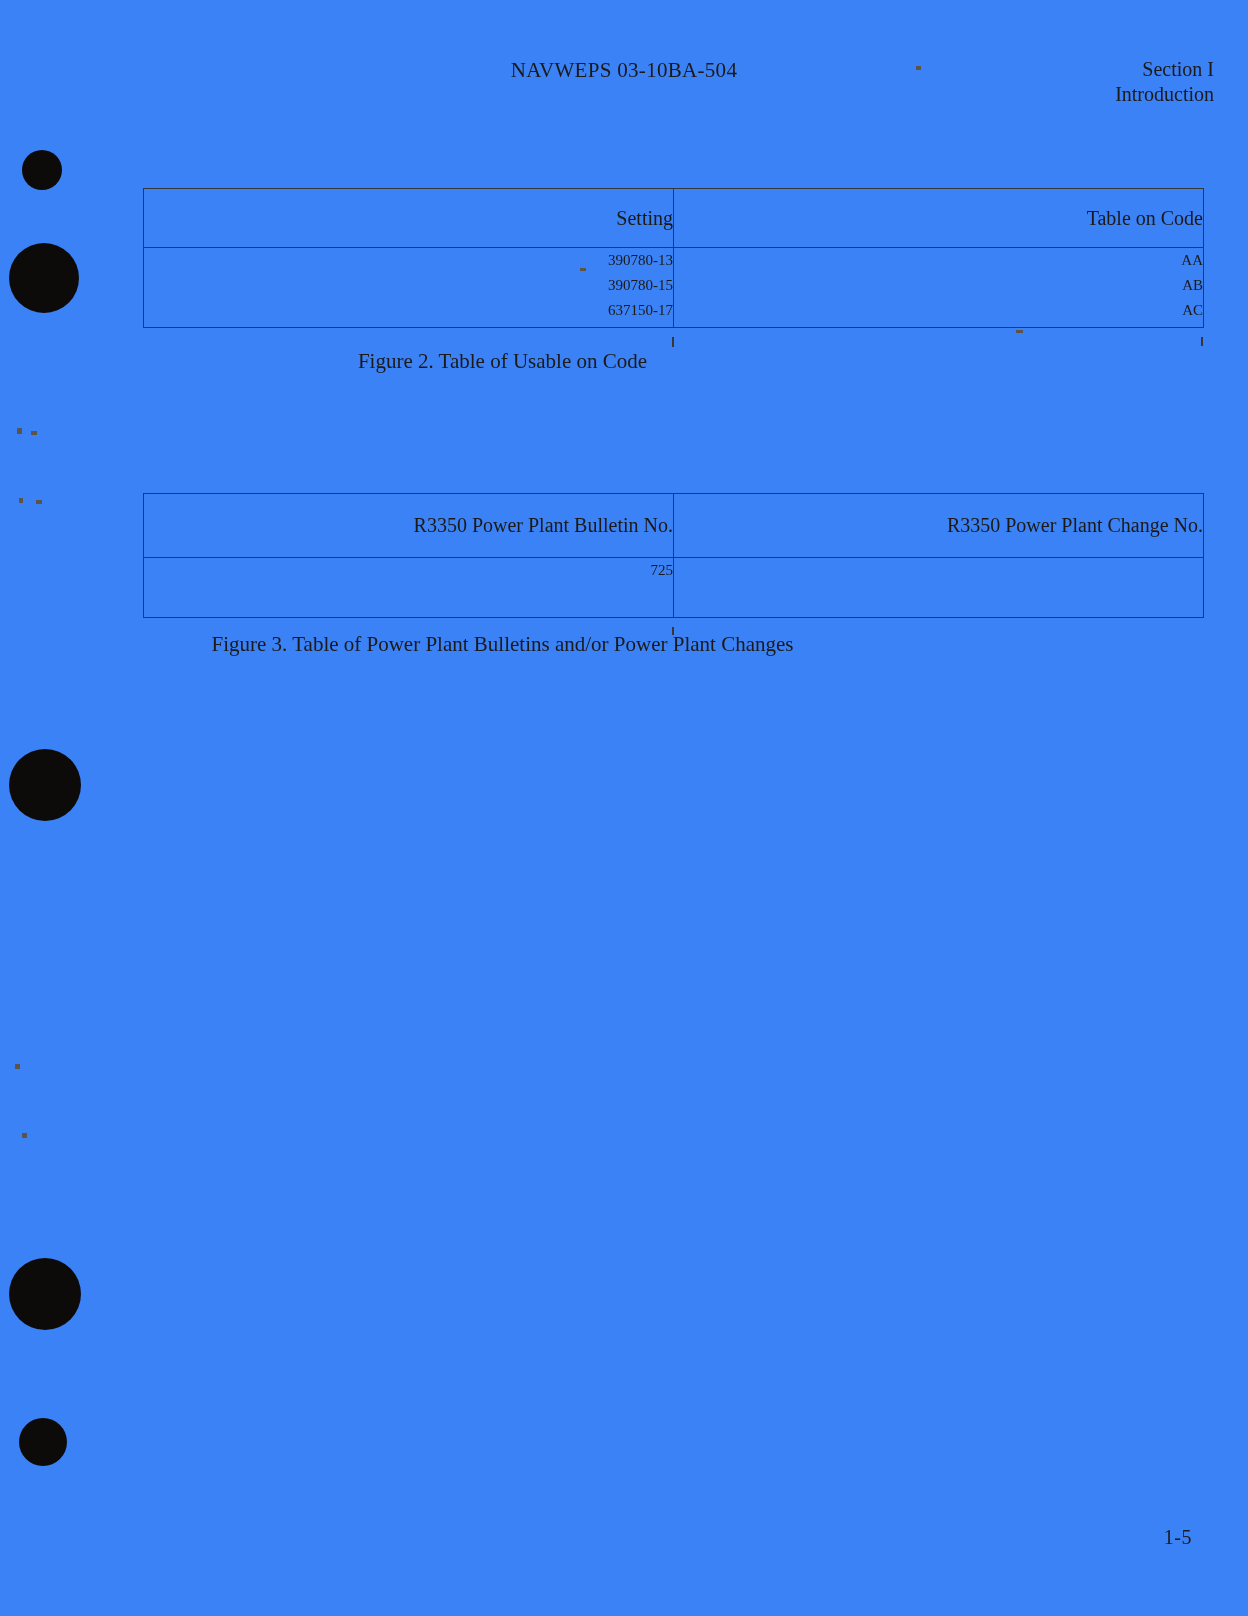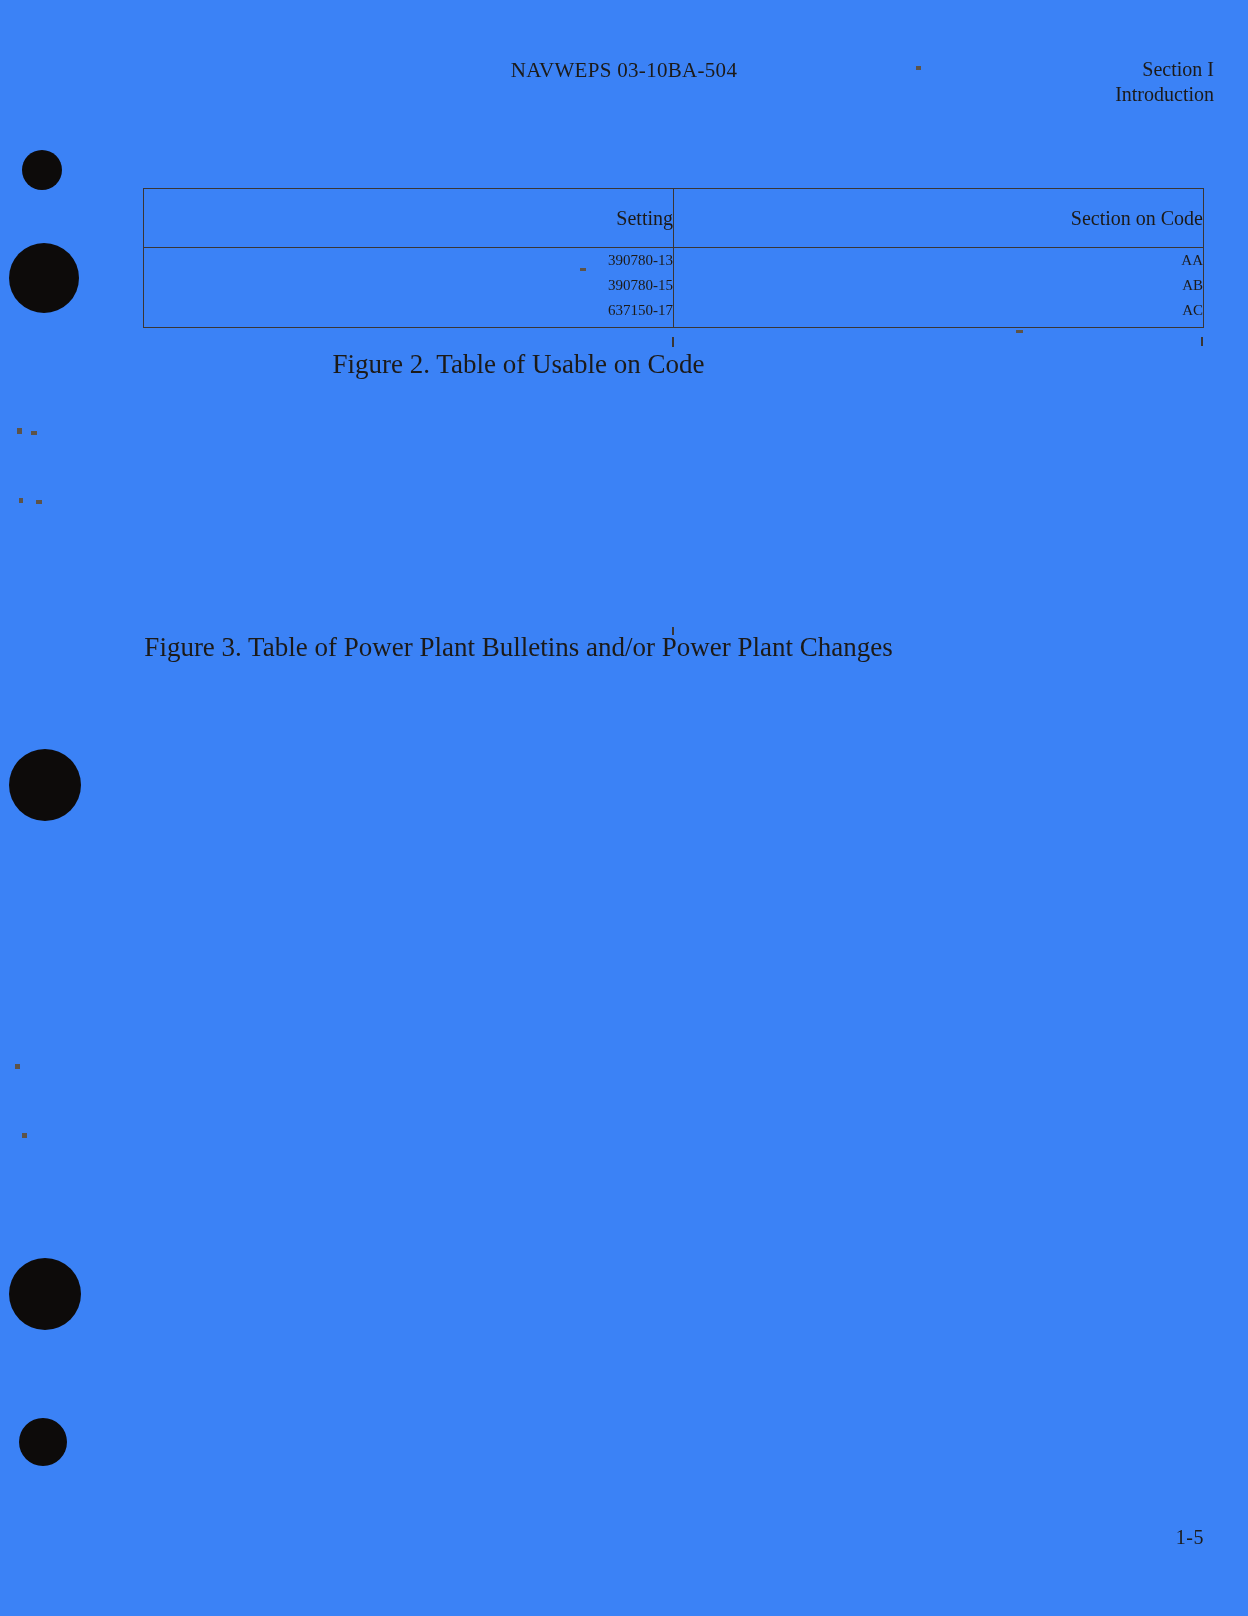--- a/index.html
+++ b/index.html
@@ -107,32 +107,32 @@
   .rule-overshoot {
     position: absolute;
     width: 1.6px;
     background: #3a3634;
   }
 
   
   .caption {
     position: absolute;
     width: 1005px;
-    left: 16px;
+    left: 0;
     text-align: center;
-    font-size: 27px;
+    font-size: 21px;
     white-space: nowrap;
   }
   #caption-figure-2 { top: 349px; }
   #caption-figure-3 { top: 632px; }
 
   
   .folio {
     position: absolute;
-    right: 44px;
+    right: 56px;
     top: 1526px;
     font-size: 20px;
     letter-spacing: 0.5px;
   }
 
   
   .blob {
     position: absolute;
     background: #0d0b0a;
     border-radius: 50%;
@@ -151,21 +151,21 @@
 
   <div class="section-block">
     <div>Section I</div>
     <div>Introduction</div>
   </div>
 
   <table class="fig-table" id="table-usable-code">
     <tbody>
         <tr class="hdr-row">
       <td class="hdr-cell col-div" style="width:529px">Setting</td>
-      <td class="hdr-cell" style="width:529px">Section on Code</td>
+      <td class="hdr-cell" style="width:529px">Table on Code</td>
     </tr>
     <tr>
       <td class="body-cell col-div">
         <div class="line">390780-13</div>
         <div class="line">390780-15</div>
         <div class="line">637150-17</div>
       </td>
       <td class="body-cell">
         <div class="line">AA</div>
         <div class="line">AB</div>
@@ -173,20 +173,36 @@
       </td>
     </tr>
   </tbody>
     </table>
 
   <div class="rule-overshoot" style="left:672px; top:337px; height:10px;"></div>
   <div class="rule-overshoot" style="left:1201px; top:337px; height:9px;"></div>
 
   <div class="caption" id="caption-figure-2">Figure 2.  Table of Usable on Code</div>
 
+  <table class="fig-table" id="table-bulletins">
+    <tbody>
+        <tr class="hdr-row">
+      <td class="hdr-cell col-div" style="width:529px">R3350 Power Plant Bulletin No.</td>
+      <td class="hdr-cell" style="width:529px">R3350 Power Plant Change No.</td>
+    </tr>
+    <tr>
+      <td class="body-cell col-div">
+        <div class="line">725</div>
+      </td>
+      <td class="body-cell">
+        <div class="line"></div>
+      </td>
+    </tr>
+  </tbody>
+    </table>
   <div class="rule-overshoot" style="left:672px; top:627px; height:8px;"></div>
 
   <div class="caption" id="caption-figure-3">Figure 3.  Table of Power Plant Bulletins and/or Power Plant Changes</div>
 
   <div class="folio">1-5</div>
 
   <div class="blob" style="left:22px; top:150px; width:40px; height:40px;"></div>
   <div class="blob" style="left:9px; top:243px; width:70px; height:70px;"></div>
   <div class="blob" style="left:9px; top:749px; width:72px; height:72px;"></div>
   <div class="blob" style="left:9px; top:1258px; width:72px; height:72px;"></div>

